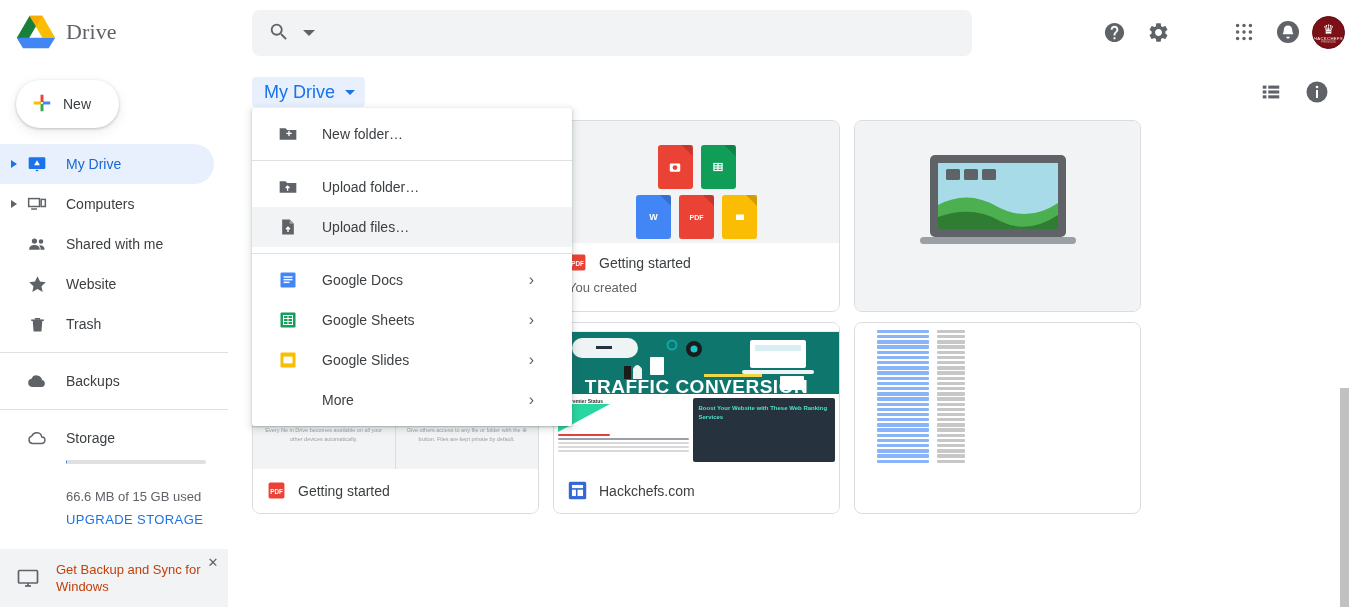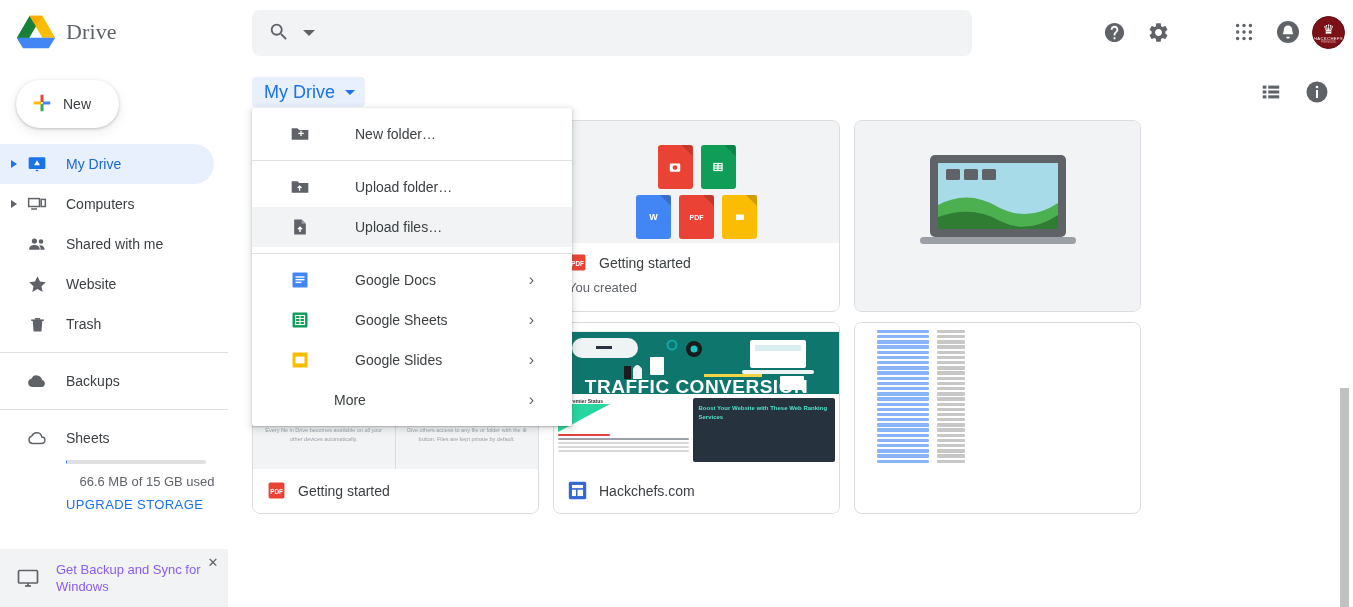--- a/index.html
+++ b/index.html
@@ -115,37 +115,36 @@
   }
   .nav-sep { height: 1px; background: #e0e0e0; margin: 8px 0 8px 0; width: 228px; }
 
   .storage-block { padding-left: 0; }
   .storage-bar-wrap { margin: 2px 24px 0 66px; }
   .storage-bar {
     height: 4px; background: #e0e0e0; border-radius: 2px; overflow: hidden; width: 140px;
   }
   .storage-fill { height: 4px; background: #1a73e8; width: 1px; }
   .storage-text {
-    font-size: 13px; color: #5f6368; margin: 10px 0 0 66px;
-    font-family: "Liberation Sans", sans-serif;
-    text-align: center;
+    font-size: 13px; color: #5f6368; margin: 25px 0 0 66px;
+    font-family: "Liberation Sans", sans-serif;
   }
   .upgrade-link {
     font-size: 13px; color: #1a73e8; margin: 8px 0 0 66px; display: inline-block;
     cursor: pointer; letter-spacing: .4px; font-weight: 500;
     font-family: "Liberation Sans", sans-serif;
   }
 
   .promo {
     position: absolute; left: 0; bottom: 0; width: 228px; height: 58px;
     background: #f1f3f4; display: flex; align-items: center; cursor: pointer;
   }
   .promo-ico { width: 56px; flex:0 0 56px; display:flex; align-items:center; justify-content:center; }
   .promo-text {
-    font-size: 13px; color: #8b5cf6; line-height: 17px; padding-right: 22px;
+    font-size: 13px; color: #c2410c; line-height: 17px; padding-right: 22px;
     font-family: "Liberation Sans", sans-serif;
   }
   .promo-close {
     position: absolute; right: 7px; top: 5px; width: 16px; height: 16px;
     display: flex; align-items: center; justify-content: center;
     color: #5f6368; font-size: 13px; cursor: pointer; line-height: 1;
   }
 
   
   .main {
@@ -273,21 +272,21 @@
 
   
   .menu {
     position: absolute; left: 252px; top: 108px; width: 320px;
     background: #fff; border-radius: 2px;
     box-shadow: 0 2px 6px 2px rgba(60,64,67,.15), 0 1px 2px rgba(60,64,67,.3);
     padding: 6px 0; z-index: 50;
   }
   .menu-item {
     height: 40px; display: flex; align-items: center; cursor: pointer;
-    padding-left: 36px; position: relative; gap: 21px;
+    padding-left: 24px; position: relative;
   }
   .menu-item.hovered { background: #f1f3f4; }
   .menu-ico { width: 24px; flex: 0 0 24px; display:flex; align-items:center; justify-content:center; }
   .menu-label {
     font-size: 14px; color: #3c4043; margin-left: 22px;
     font-family: "Liberation Sans", sans-serif;
   }
   .menu-label.noicon { margin-left: 46px; }
   .submenu-arrow {
     position: absolute; right: 38px; top: 50%; transform: translateY(-50%);
@@ -466,21 +465,21 @@
 
       <div class="nav-sep"></div>
 
       <div class="nav-item">
         <span class="nav-arrow"></span>
         <span class="nav-ico">
           <svg viewBox="0 0 24 24" width="22" height="22" fill="none" stroke="#5f6368" stroke-width="1.6">
             <path d="M6.8 18A4.2 4.2 0 016.4 9.8 5.7 5.7 0 0117.3 11a3.5 3.5 0 01-.3 7z"></path>
           </svg>
         </span>
-        <span class="nav-label">Sheets</span>
+        <span class="nav-label">Storage</span>
       </div>
 
       <div class="storage-block">
         <div class="storage-bar-wrap">
           <div class="storage-bar">
             <div class="storage-fill" style="width: 1px; background: rgb(26, 115, 232);"></div>
           </div>
         </div>
         <div class="storage-text">66.6 MB of 15 GB used</div>
         <a class="upgrade-link">UPGRADE STORAGE</a>

